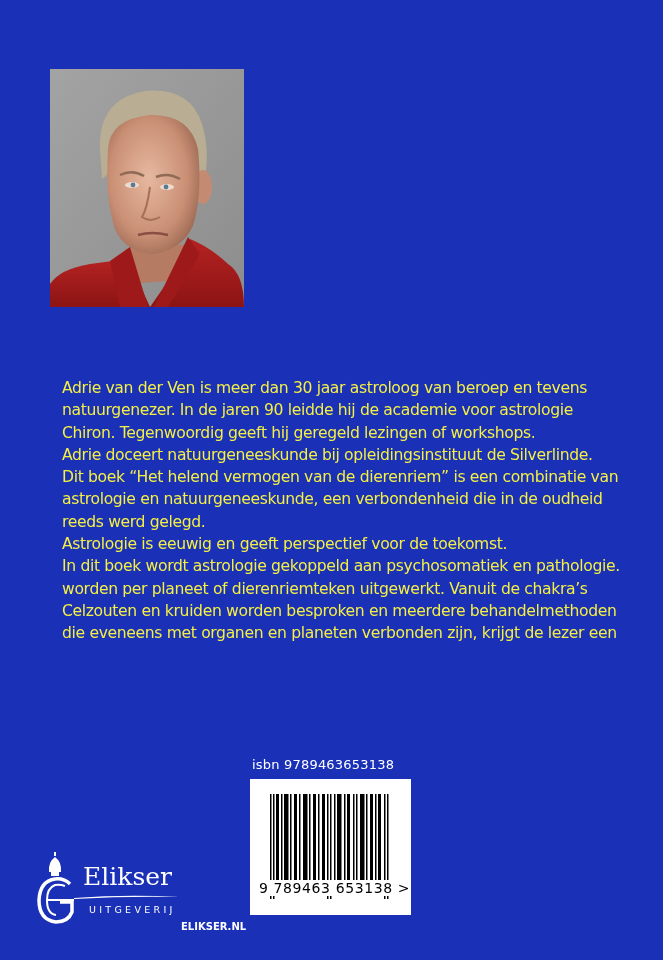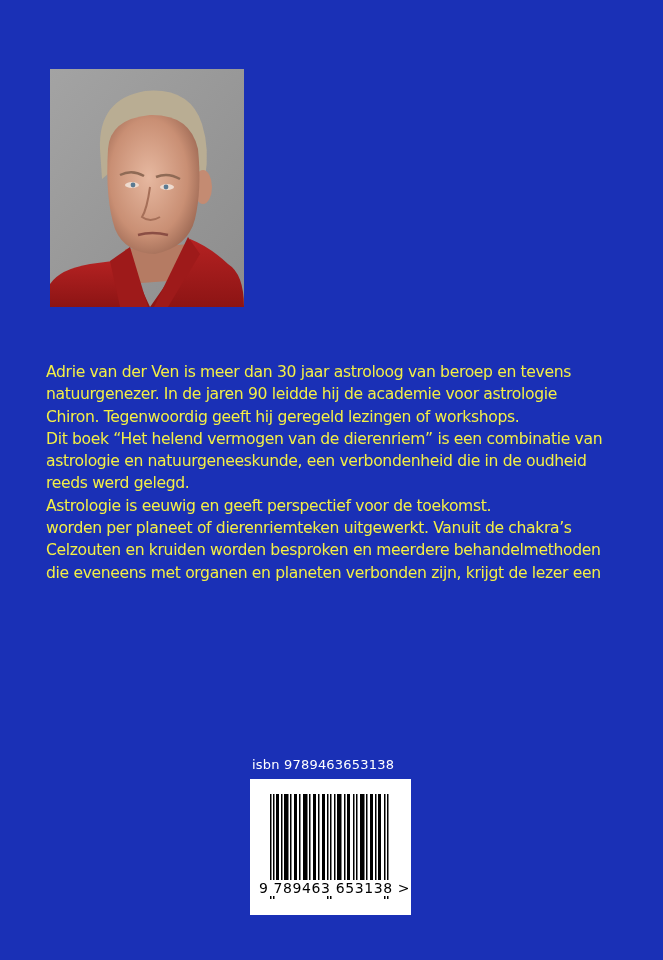--- a/index.html
+++ b/index.html
@@ -16,21 +16,21 @@
     background: #9b9b9b; overflow: hidden;
   }
   .photo svg { display: block; width: 100%; height: 100%; }
 
   .blurb {
     position: absolute; left: 46px; top: 361px; width: 600px;
     color: #f4ef45;
     font-family: "DejaVu Sans", "Liberation Sans", sans-serif;
     font-size: 15.6px; line-height: 22.3px;
     letter-spacing: -0.35px;
-    margin: 0;
+    margin: 16px;
   }
   .blurb .line { display: block; white-space: nowrap; }
 
   .isbn-label {
     position: absolute; left: 252px; top: 757px;
     color: #ffffff; font-size: 13px; letter-spacing: 0.2px;
     white-space: nowrap;
   }
   .barcode-box {
     position: absolute; left: 250px; top: 779px; width: 161px; height: 136px;
@@ -113,24 +113,26 @@
       <path d="M140 170 Q160 178 178 195 Q194 205 194 238 L100 238 L130 195 Z" fill="url(#shirt)"></path>
       <path d="M60 192 L80 178 L98 238 L70 238 Z" fill="#9e1a1a"></path>
       <path d="M138 168 L150 185 L118 238 L104 238 Z" fill="#9e1a1a"></path>
     </svg>
   </div>
 
   <p class="blurb">
     <span class="line">Adrie van der Ven is meer dan 30 jaar astroloog van beroep en tevens</span>
     <span class="line">natuurgenezer. In de jaren 90  leidde hij de academie voor astrologie</span>
     <span class="line">Chiron. Tegenwoordig geeft hij geregeld lezingen of  workshops.</span>
+    <span class="line">Adrie doceert natuurgeneeskunde bij opleidingsinstituut de Silverlinde.</span>
     <span class="line">Dit boek “Het helend vermogen van de dierenriem” is een combinatie van</span>
     <span class="line">astrologie en natuurgeneeskunde, een verbondenheid die in de oudheid</span>
     <span class="line">reeds werd gelegd.</span>
     <span class="line">Astrologie is eeuwig en geeft perspectief voor de toekomst.</span>
+    <span class="line">In dit boek wordt astrologie gekoppeld aan psychosomatiek en pathologie.</span>
     <span class="line">worden per planeet of dierenriemteken uitgewerkt.  Vanuit de chakra’s</span>
     <span class="line">Celzouten en kruiden worden besproken en meerdere behandelmethoden</span>
     <span class="line">die eveneens met organen en planeten verbonden zijn, krijgt de lezer een</span>
   </p>
 
   <div class="isbn-label">isbn 9789463653138</div>
 
   <div class="barcode-box">
     <svg class="barcode-bars" viewBox="0 0 120 105" preserveAspectRatio="none">
       <g fill="#000">
@@ -162,14 +164,34 @@
         <rect x="108" y="0" width="3" height="96"></rect>
         <rect x="114" y="0" width="1.5" height="105"></rect>
         <rect x="117" y="0" width="1.5" height="105"></rect>
       </g>
     </svg>
     <div class="barcode-digits">
       <span>9 789463 653138 &gt;</span>
     </div>
   </div>
 
+  <div class="publisher">
+    <svg class="logo-mark" viewBox="0 0 42 80">
+      <g fill="none" stroke="#ffffff">
+
+        <path d="M21 4 L21 8" stroke-width="2"></path>
+        <path d="M15 24 Q14 14 21 9 Q28 14 27 24 Z" fill="#ffffff" stroke="none"></path>
+        <rect x="17" y="24" width="8" height="4" fill="#ffffff" stroke="none"></rect>
+
+        <path d="M36 36 Q30 30 21 31 Q6 33 5 52 Q5 72 22 74 Q34 74 38 64 L38 54 L26 54" stroke-width="3.5"></path>
+        <path d="M31 38 Q26 36 21 37 Q13 40 13 52 Q13 66 22 67" stroke-width="2"></path>
+        <path d="M13 52 L40 52" stroke-width="2"></path>
+      </g>
+    </svg>
+    <div class="logo-name">Elikser</div>
+    <svg class="logo-swoosh" viewBox="0 0 106 6" preserveAspectRatio="none">
+      <path d="M0 4 Q53 0 106 3 Q53 2 0 5 Z" fill="#ffffff"></path>
+    </svg>
+    <div class="logo-sub">UITGEVERIJ</div>
+    <a class="site-link">ELIKSER.NL</a>
+  </div>
 
 </div>
 
 </body></html>

